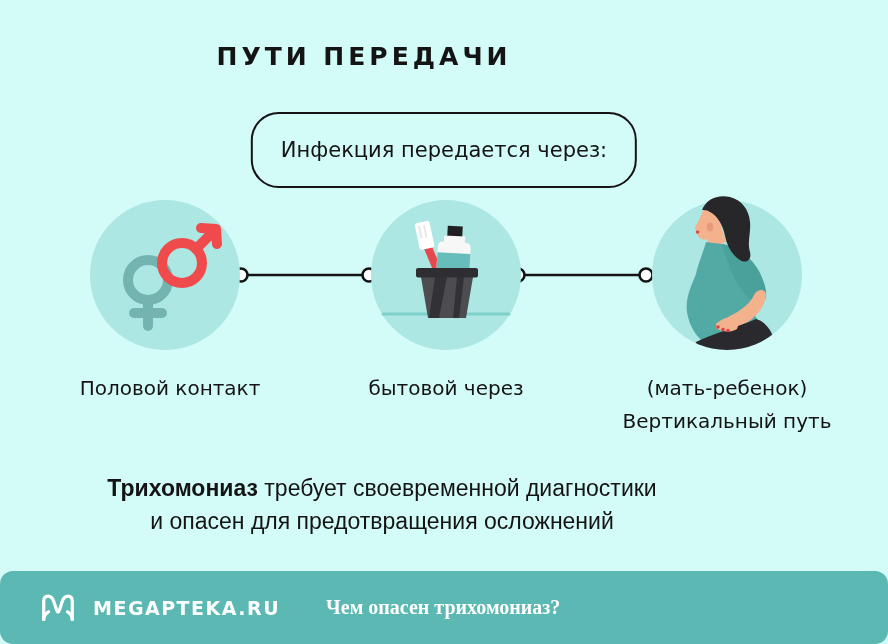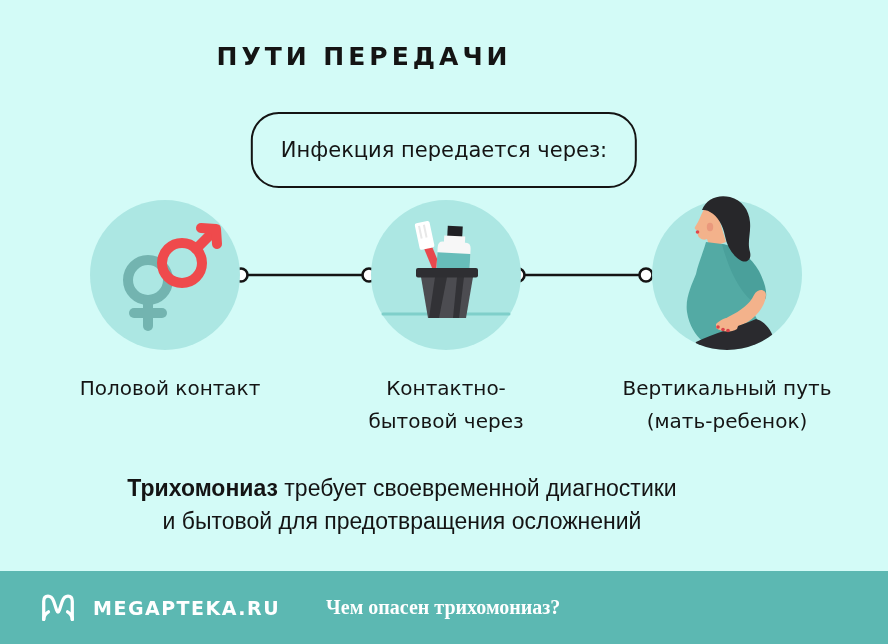--- a/index.html
+++ b/index.html
@@ -37,31 +37,32 @@
     font-size:20px;line-height:33px;
     white-space:nowrap;
   }
   .route-label.r0{left:170px;}
   .route-label.r1{left:446px;}
   .route-label.r2{left:727px;}
   .note{
     position:absolute;top:472px;left:0;width:764px;
     text-align:center;
     font-family:"Liberation Sans", sans-serif;
-    font-size:23px;line-height:33px;margin-left:20px;
+    font-size:23px;line-height:33px;
   }
   .note b{font-weight:700;}
   .footer{
     position:absolute;left:0;top:571px;
     width:888px;height:73px;
     background:#5cb8b2;
     display:flex;align-items:center;
     box-sizing:border-box;
     padding-left:38px;
     color:#ffffff;
+    border-radius:13px;
   }
   .footer .brand{
     margin-left:15px;
     font-size:19px;font-weight:700;letter-spacing:1.5px;
   }
   .footer .question{
     margin-left:46px;
     font-size:20px;font-weight:700;font-family:Liberation Serif, serif;
   }
 </style>
@@ -166,33 +167,32 @@
                C99,34 95,42 98,52 C100,60 94,64 88,60
                C80,55 75,46 73,36 C71,26 66,16 58,12
                C55,10 52,10 50,10 Z" fill="#27272a"></path>
     </g>
   </svg>
 
   <div class="route-label r0">
     <div>Половой контакт</div>
   </div>
   <div class="route-label r1">
-    <div>Контактно-</div>
     <div>бытовой через</div>
   </div>
   <div class="route-label r2">
+    <div>(мать-ребенок)</div>
     <div>Вертикальный путь</div>
-    <div>(мать-ребенок)</div>
   </div>
 
   <div class="note">
     <div>
       <b>Трихомониаз</b><span> требует своевременной диагностики</span>
     </div>
-    <div>и бытовой для предотвращения осложнений</div>
+    <div>и опасен для предотвращения осложнений</div>
   </div>
 
   <div class="footer">
     <svg width="40" height="36" viewBox="0 0 42 36" fill="none" stroke="#ffffff" stroke-width="3.4" stroke-linecap="round" stroke-linejoin="round">
       <path d="M6 30 L6 11 Q6 5.5 10.5 5.5 Q14.5 5.5 16.5 11 L19.5 20 Q21 24.5 22.5 20 L25.5 11 Q27.5 5.5 31.5 5.5 Q36 5.5 36 11 L36 30"></path>
       <path d="M6 30 Q6 25 11 22"></path>
       <path d="M36 30 Q36 25 31 22"></path>
     </svg>
     <span class="brand">MEGAPTEKA.RU</span>
     <span class="question">Чем опасен трихомониаз?</span>

